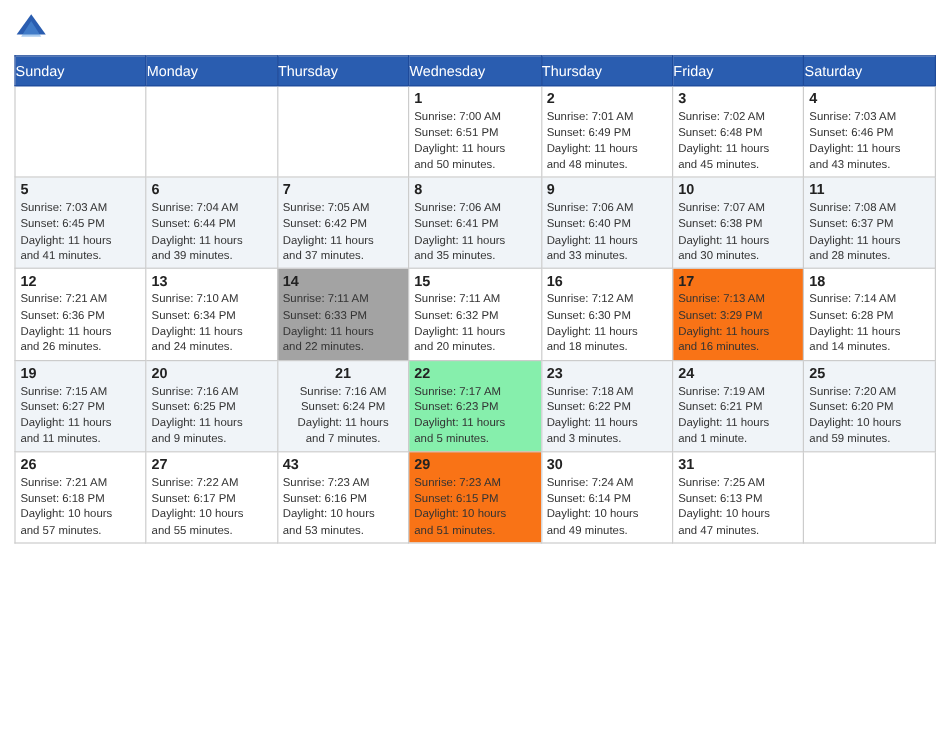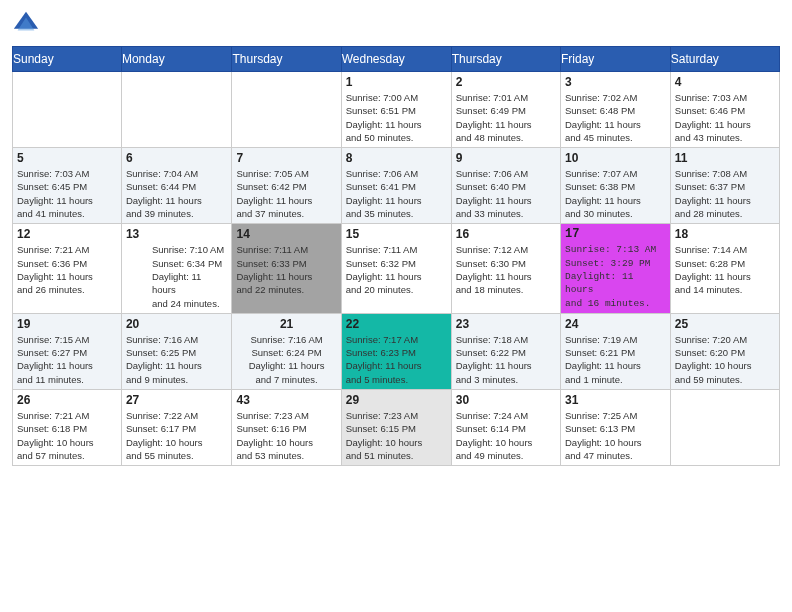--- a/index.html
+++ b/index.html
@@ -210,21 +210,21 @@
         <tr>
           <td style="background: rgb(255, 255, 255);">
             <div class="day-number">12</div>
             <div class="day-info" style="white-space: pre-line;">Sunrise: 7:21 AM
 Sunset: 6:36 PM
 Daylight: 11 hours
 and 26 minutes.</div>
           </td>
           <td style="background: rgb(255, 255, 255);">
             <div class="day-number">13</div>
-            <div class="day-info" style="white-space: pre-line; margin-left: 26px;">Sunrise: 7:10 AM
+            <div class="day-info" style="white-space: pre-line;">Sunrise: 7:10 AM
 Sunset: 6:34 PM
 Daylight: 11 hours
 and 24 minutes.</div>
           </td>
           <td style="background: #a3a3a3;">
             <div class="day-number">14</div>
             <div class="day-info" style="white-space: pre-line;">Sunrise: 7:11 AM
 Sunset: 6:33 PM
 Daylight: 11 hours
 and 22 minutes.</div>
@@ -236,21 +236,21 @@
 Daylight: 11 hours
 and 20 minutes.</div>
           </td>
           <td style="background: rgb(255, 255, 255);">
             <div class="day-number">16</div>
             <div class="day-info" style="white-space: pre-line;">Sunrise: 7:12 AM
 Sunset: 6:30 PM
 Daylight: 11 hours
 and 18 minutes.</div>
           </td>
-          <td style="background: #d946ef; font-family: Liberation Mono, monospace;">
+          <td style="background: #f97316;">
             <div class="day-number">17</div>
             <div class="day-info" style="white-space: pre-line;">Sunrise: 7:13 AM
 Sunset: 3:29 PM
 Daylight: 11 hours
 and 16 minutes.</div>
           </td>
           <td style="background: rgb(255, 255, 255);">
             <div class="day-number">18</div>
             <div class="day-info" style="white-space: pre-line;">Sunrise: 7:14 AM
 Sunset: 6:28 PM
@@ -273,21 +273,21 @@
 Daylight: 11 hours
 and 9 minutes.</div>
           </td>
           <td style="background: rgb(240, 244, 248); text-align: center;">
             <div class="day-number">21</div>
             <div class="day-info" style="white-space: pre-line;">Sunrise: 7:16 AM
 Sunset: 6:24 PM
 Daylight: 11 hours
 and 7 minutes.</div>
           </td>
-          <td style="background: #14b8a6;">
+          <td style="background: #86efac;">
             <div class="day-number">22</div>
             <div class="day-info" style="white-space: pre-line;">Sunrise: 7:17 AM
 Sunset: 6:23 PM
 Daylight: 11 hours
 and 5 minutes.</div>
           </td>
           <td style="background: rgb(240, 244, 248);">
             <div class="day-number">23</div>
             <div class="day-info" style="white-space: pre-line;">Sunrise: 7:18 AM
 Sunset: 6:22 PM
@@ -324,21 +324,21 @@
 Daylight: 10 hours
 and 55 minutes.</div>
           </td>
           <td style="background: rgb(255, 255, 255);">
             <div class="day-number">43</div>
             <div class="day-info" style="white-space: pre-line;">Sunrise: 7:23 AM
 Sunset: 6:16 PM
 Daylight: 10 hours
 and 53 minutes.</div>
           </td>
-          <td style="background: #e5e5e5;">
+          <td style="background: #f97316;">
             <div class="day-number">29</div>
             <div class="day-info" style="white-space: pre-line;">Sunrise: 7:23 AM
 Sunset: 6:15 PM
 Daylight: 10 hours
 and 51 minutes.</div>
           </td>
           <td style="background: rgb(255, 255, 255);">
             <div class="day-number">30</div>
             <div class="day-info" style="white-space: pre-line;">Sunrise: 7:24 AM
 Sunset: 6:14 PM

